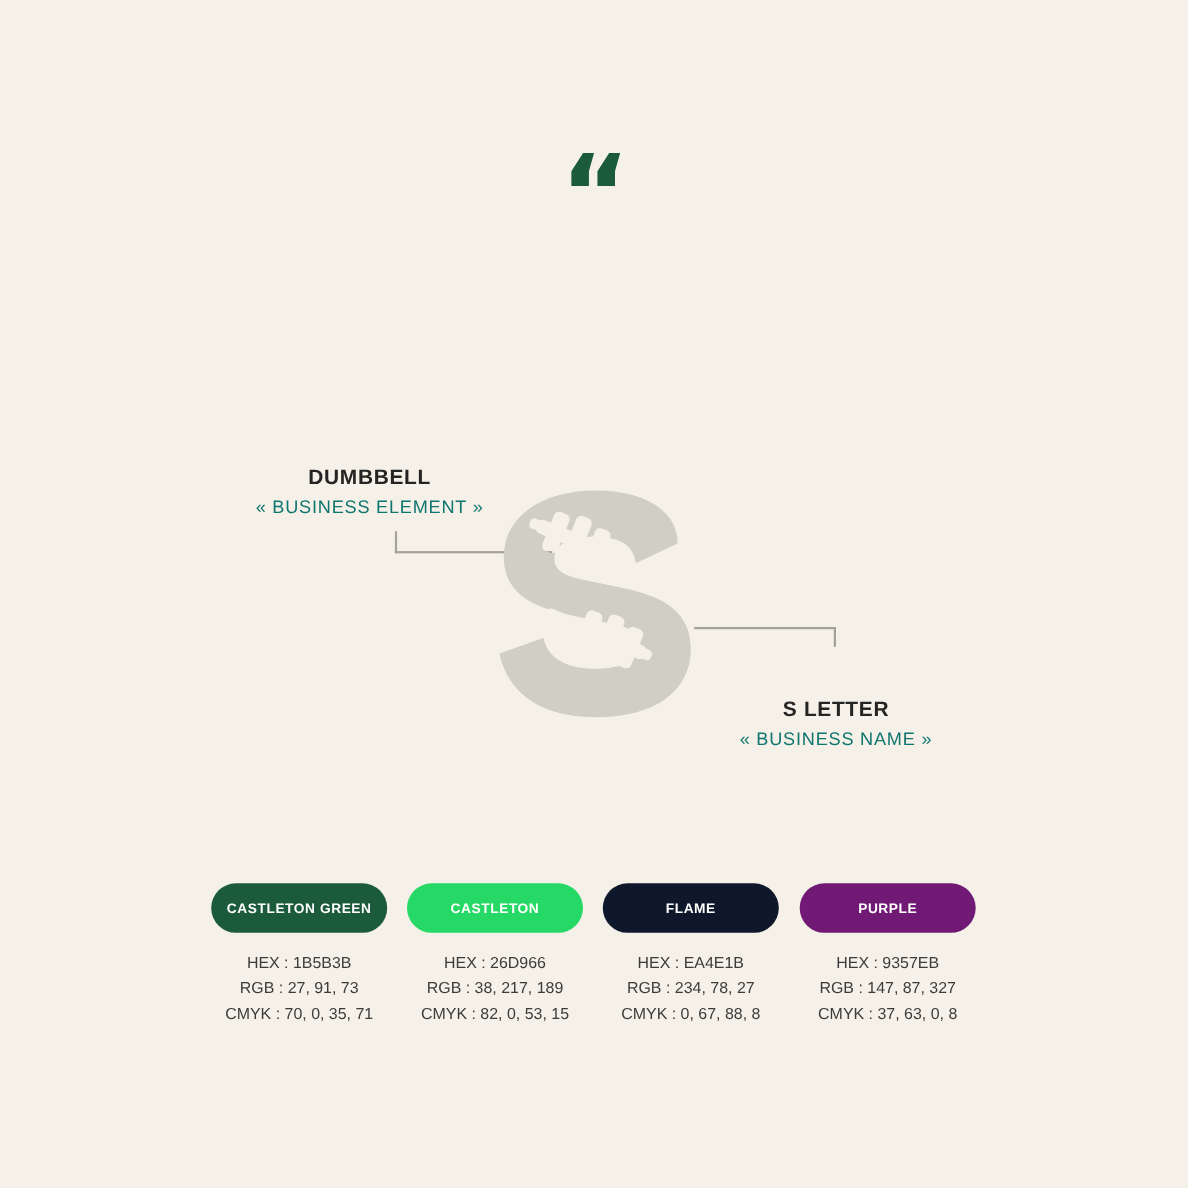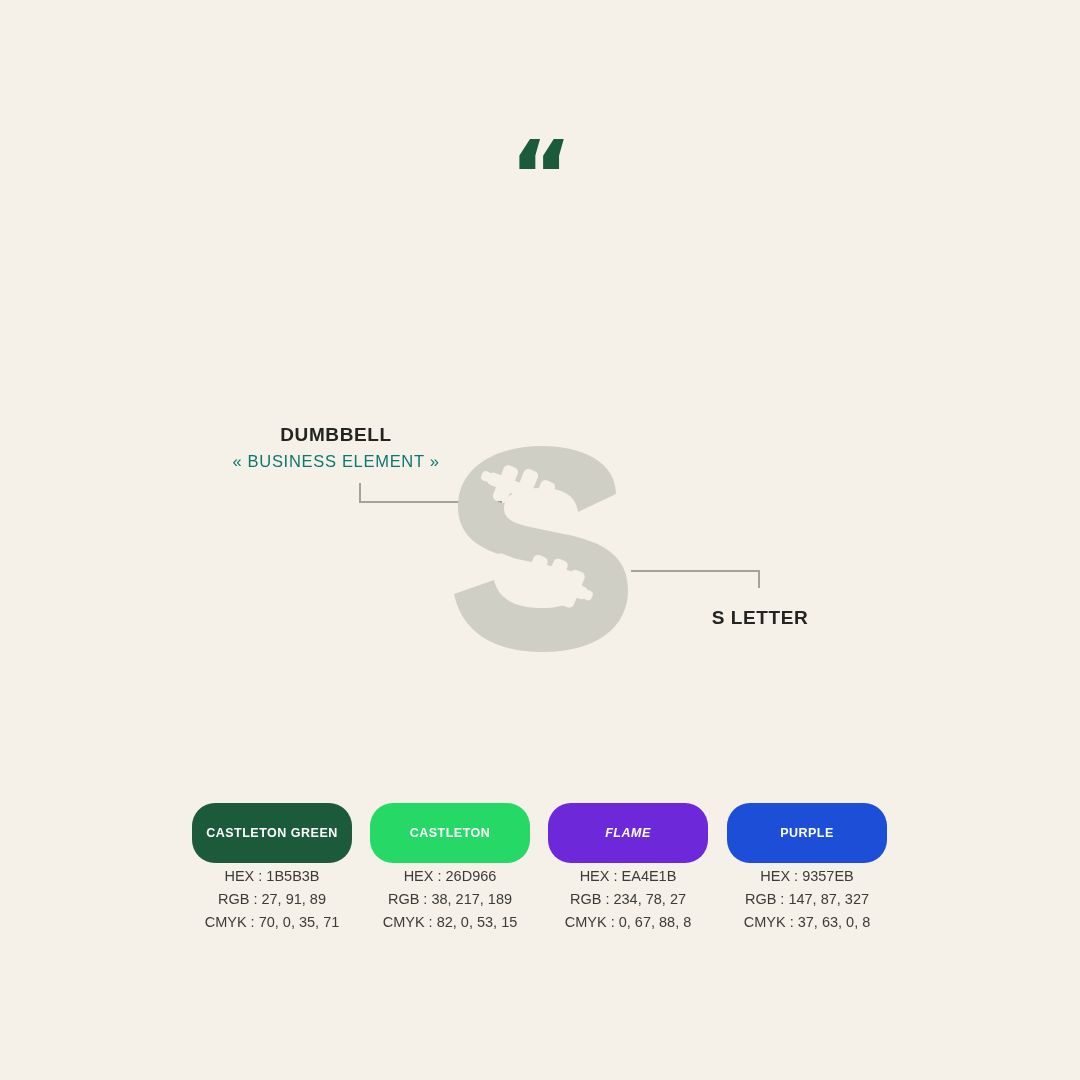--- a/index.html
+++ b/index.html
@@ -39,33 +39,33 @@
   .label-title {
     font-size:19px; font-weight:700; letter-spacing:.6px;
     color:#242422; line-height:1.25;
   }
   .label-sub {
     font-size:16.5px; font-weight:400; letter-spacing:.7px;
     color:#0f766e; line-height:1.4; margin-top:3px;
   }
 
   #dumbbell-label { left:211px; top:423px; width:250px; }
-  #sletter-label  { left:650px; top:606px; width:220px; }
+  #sletter-label  { left:650px; top:634px; width:220px; }
 
   .connector { position:absolute; }
   .conn-h { position:absolute; height:2px; background:#A3A39A; }
   .conn-v { position:absolute; width:2px; background:#A3A39A; }
 
   .svg-logo { position:absolute; left:430px; top:432px; }
 
   
   .palette { position:absolute; left:0; top:803px; width:1080px; }
   .swatches { position:relative; height:46px; }
   .pill {
-    position:absolute; top:0; width:160px; height:60px;
+    position:absolute; top:0; width:160px; height:45px;
     border-radius:23px;
     display:flex; align-items:center; justify-content:center;
     font-size:12.5px; font-weight:700; letter-spacing:.5px;
     color:#FFFFFF;
   }
   .pill[data-idx="0"] { left:192px; }
   .pill[data-idx="1"] { left:370px; }
   .pill[data-idx="2"] { left:548px; }
   .pill[data-idx="3"] { left:727px; }
 
@@ -94,20 +94,21 @@
       <div class="label-sub">« BUSINESS ELEMENT »</div>
     </div>
 
     <div class="connector">
       <div class="conn-v" style="left:359px; top:483px; height:20px;"></div>
       <div class="conn-h" style="left:359px; top:501px; width:143px;"></div>
     </div>
 
     <div class="label-block" id="sletter-label">
       <div class="label-title">S LETTER</div>
+      <div class="label-sub">« BUSINESS NAME »</div>
     </div>
 
     <div class="connector">
       <div class="conn-h" style="left:631px; top:570px; width:129px;"></div>
       <div class="conn-v" style="left:758px; top:570px; height:18px;"></div>
     </div>
 
     <svg class="svg-logo" width="220" height="230" viewBox="0 0 220 230">
       <defs>
         <mask id="dumbbell-mask">
@@ -152,32 +153,32 @@
   </div>
 
   <div class="palette">
     <div class="swatches">
       <div class="pill" data-idx="0" style="background:#1B5B3B;">
         <span>CASTLETON GREEN</span>
       </div>
       <div class="pill" data-idx="1" style="background:#26D966;">
         <span>CASTLETON</span>
       </div>
-      <div class="pill" data-idx="2" style="background:#6d28d9;font-style:italic;">
+      <div class="pill" data-idx="2" style="background:#0f172a;">
         <span>FLAME</span>
       </div>
-      <div class="pill" data-idx="3" style="background:#1d4ed8;">
+      <div class="pill" data-idx="3" style="background:#701a75;">
         <span>PURPLE</span>
       </div>
     </div>
 
     <div class="specs">
       <div class="spec" data-idx="0">
         <div>HEX : 1B5B3B</div>
-        <div>RGB : 27, 91, 89</div>
+        <div>RGB : 27, 91, 73</div>
         <div>CMYK : 70, 0, 35, 71</div>
       </div>
       <div class="spec" data-idx="1">
         <div>HEX : 26D966</div>
         <div>RGB : 38, 217, 189</div>
         <div>CMYK : 82, 0, 53, 15</div>
       </div>
       <div class="spec" data-idx="2">
         <div>HEX : EA4E1B</div>
         <div>RGB : 234, 78, 27</div>

